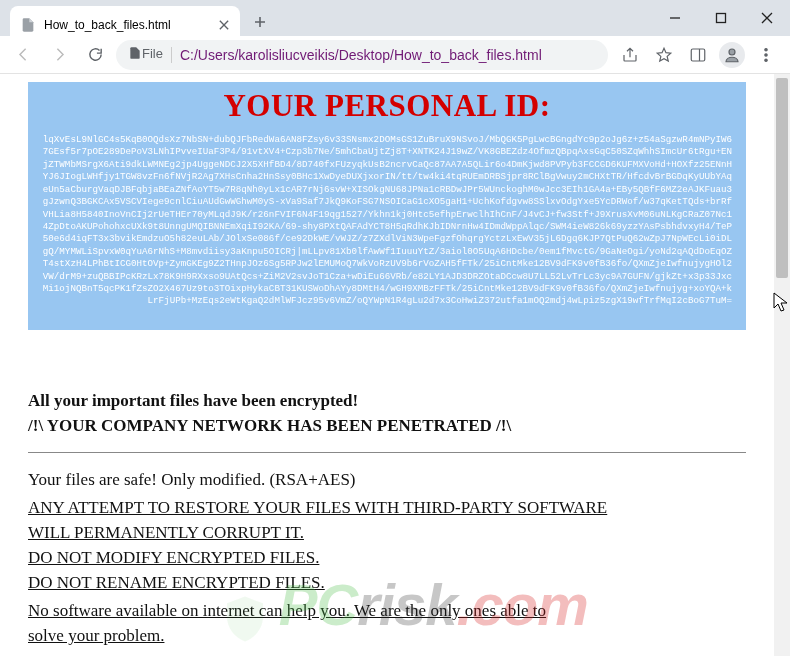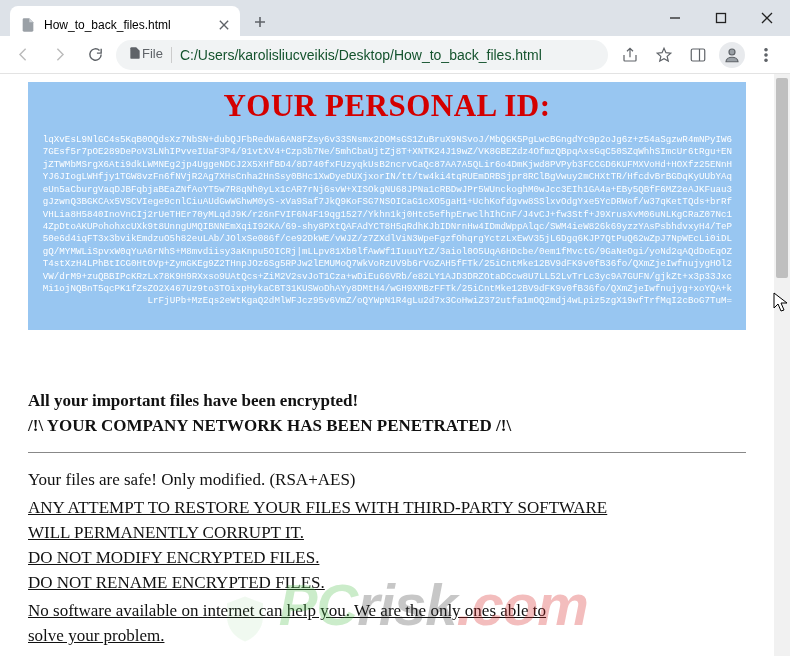--- a/index.html
+++ b/index.html
@@ -22,21 +22,21 @@
 
   
   .toolbar { height: 38px; background: #fff; display:flex; align-items:center; padding: 0 8px; gap:6px; border-bottom:1px solid #e3e3e3; }
   .nav-btn { width:30px; height:30px; display:flex; align-items:center; justify-content:center; border-radius:50%; cursor:pointer; }
   .nav-btn svg { width:17px; height:17px; stroke:#5f6368; stroke-width:2; fill:none; }
   .nav-btn.disabled svg { stroke:#bbb; }
   .omnibox { flex:1; height:30px; background:#f1f3f4; border-radius:15px; display:flex; align-items:center; padding:0 12px; gap:8px; font-size:14px; color:#202124; }
   .omnibox .file-chip { display:flex; }
   .omnibox .file-label { background:transparent; color:#5f6368; font-size:13px; }
   .omnibox .file-icon svg { width:14px; height:14px; fill:#5f6368; }
-  .omnibox .url-text { color:#14532d; font-size:14px; white-space:nowrap; overflow:hidden; }
+  .omnibox .url-text { color:#701a75; font-size:14px; white-space:nowrap; overflow:hidden; }
   .omnibox .sep { width:1px; height:16px; background:#ccc; }
   .right-icons { display:flex; align-items:center; gap:2px; }
   .icon-btn { width:32px; height:32px; display:flex; align-items:center; justify-content:center; border-radius:50%; cursor:pointer; }
   .icon-btn svg { width:18px; height:18px; stroke:#5f6368; stroke-width:1.6; fill:none; }
   .avatar { width:26px; height:26px; border-radius:50%; background:#e8eaed; display:flex; align-items:center; justify-content:center; }
   .avatar svg { width:18px; height:18px; fill:#9aa0a6; }
 
   
   .viewport { position:relative; height: calc(656px - 36px - 38px); overflow:hidden; background:#fff; }
   .scrollbar-track { position:absolute; right:0; top:0; width:16px; height:100%; background:#f1f1f1; }

